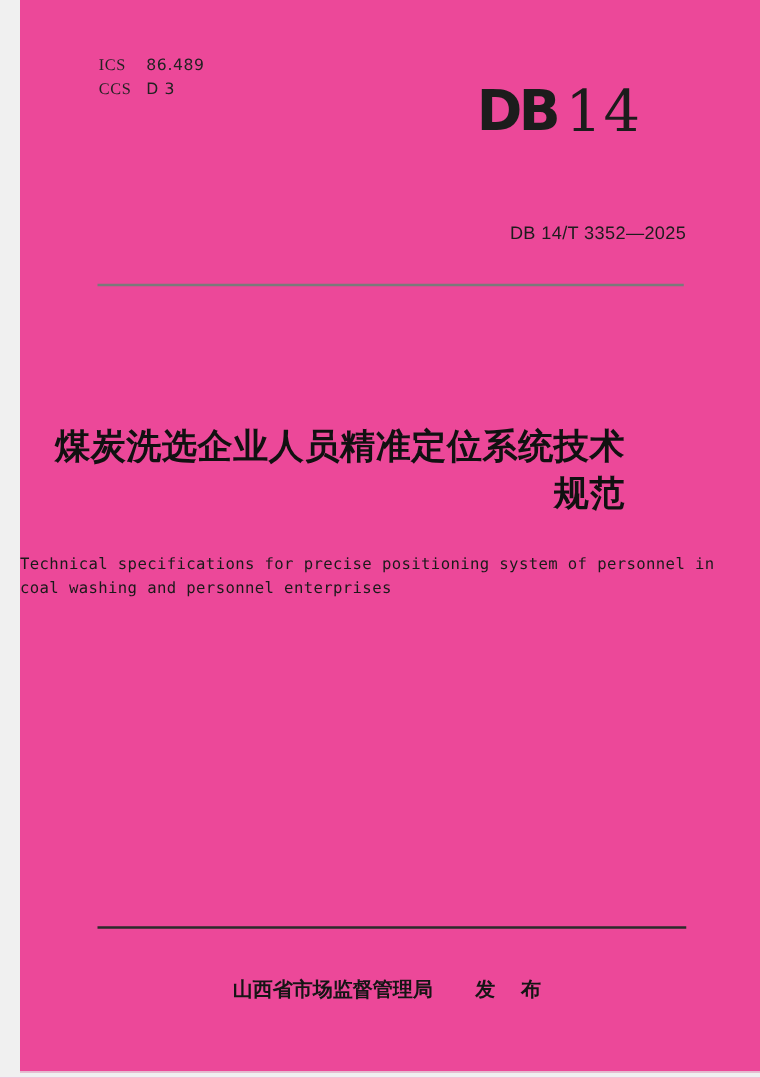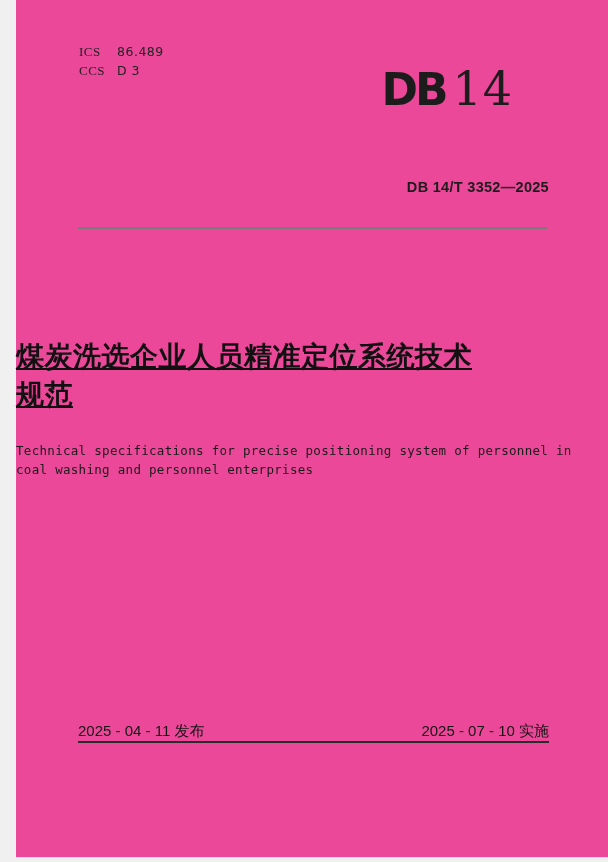--- a/index.html
+++ b/index.html
@@ -74,41 +74,40 @@
     text-align-last: justify;
     color: #161616;
   }
   
   .std-number {
     position: absolute;
     left: 62px; top: 179px;
     width: 471px;
     text-align: right;
     font-size: 14.5px;
-    font-weight: 700;
+    font-weight: 400;
     letter-spacing: 0.3px;
   }
   .rule-gray {
     position: absolute;
     left: 62px; top: 227px;
     width: 469px;
     height: 2px;
     background: #7a7a7a;
   }
   
   .doc-title {
     position: absolute;
     left: 0; top: 338px;
     width: 484px;
-    text-align: left;
+    text-align: right;
     font-size: 28px;
     font-weight: 700;
     letter-spacing: 0.5px;
     color: #111;
-    text-decoration: underline;
   }
   .doc-subtitle {
     position: absolute;
     left: 0; top: 394px;
     width: 593px;
     text-align: left;
     font-family: "DejaVu Sans Mono", "Liberation Mono", monospace;
     font-size: 12.5px;
     line-height: 19px;
     color: #1a1a1a;
@@ -171,21 +170,20 @@
 
   <div class="rule-gray"></div>
 
   <div class="doc-title">煤炭洗选企业人员精准定位系统技术规范</div>
 
   <div class="doc-subtitle">
     <div>Technical specifications for precise positioning system of personnel in</div>
     <div>coal washing and personnel enterprises</div>
   </div>
 
-  <div class="dates-row">
-    <span>2025 - 04 - 11 发布</span>
-    <span>2025 - 07 - 10 实施</span>
-  </div>
 
   <div class="rule-dark"></div>
 
+  <div class="publisher-row">
+    <span>山西省市场监督管理局</span><span class="gap"></span><span class="publish-label">发 布</span>
+  </div>
 
 </div>
 
 </body></html>

